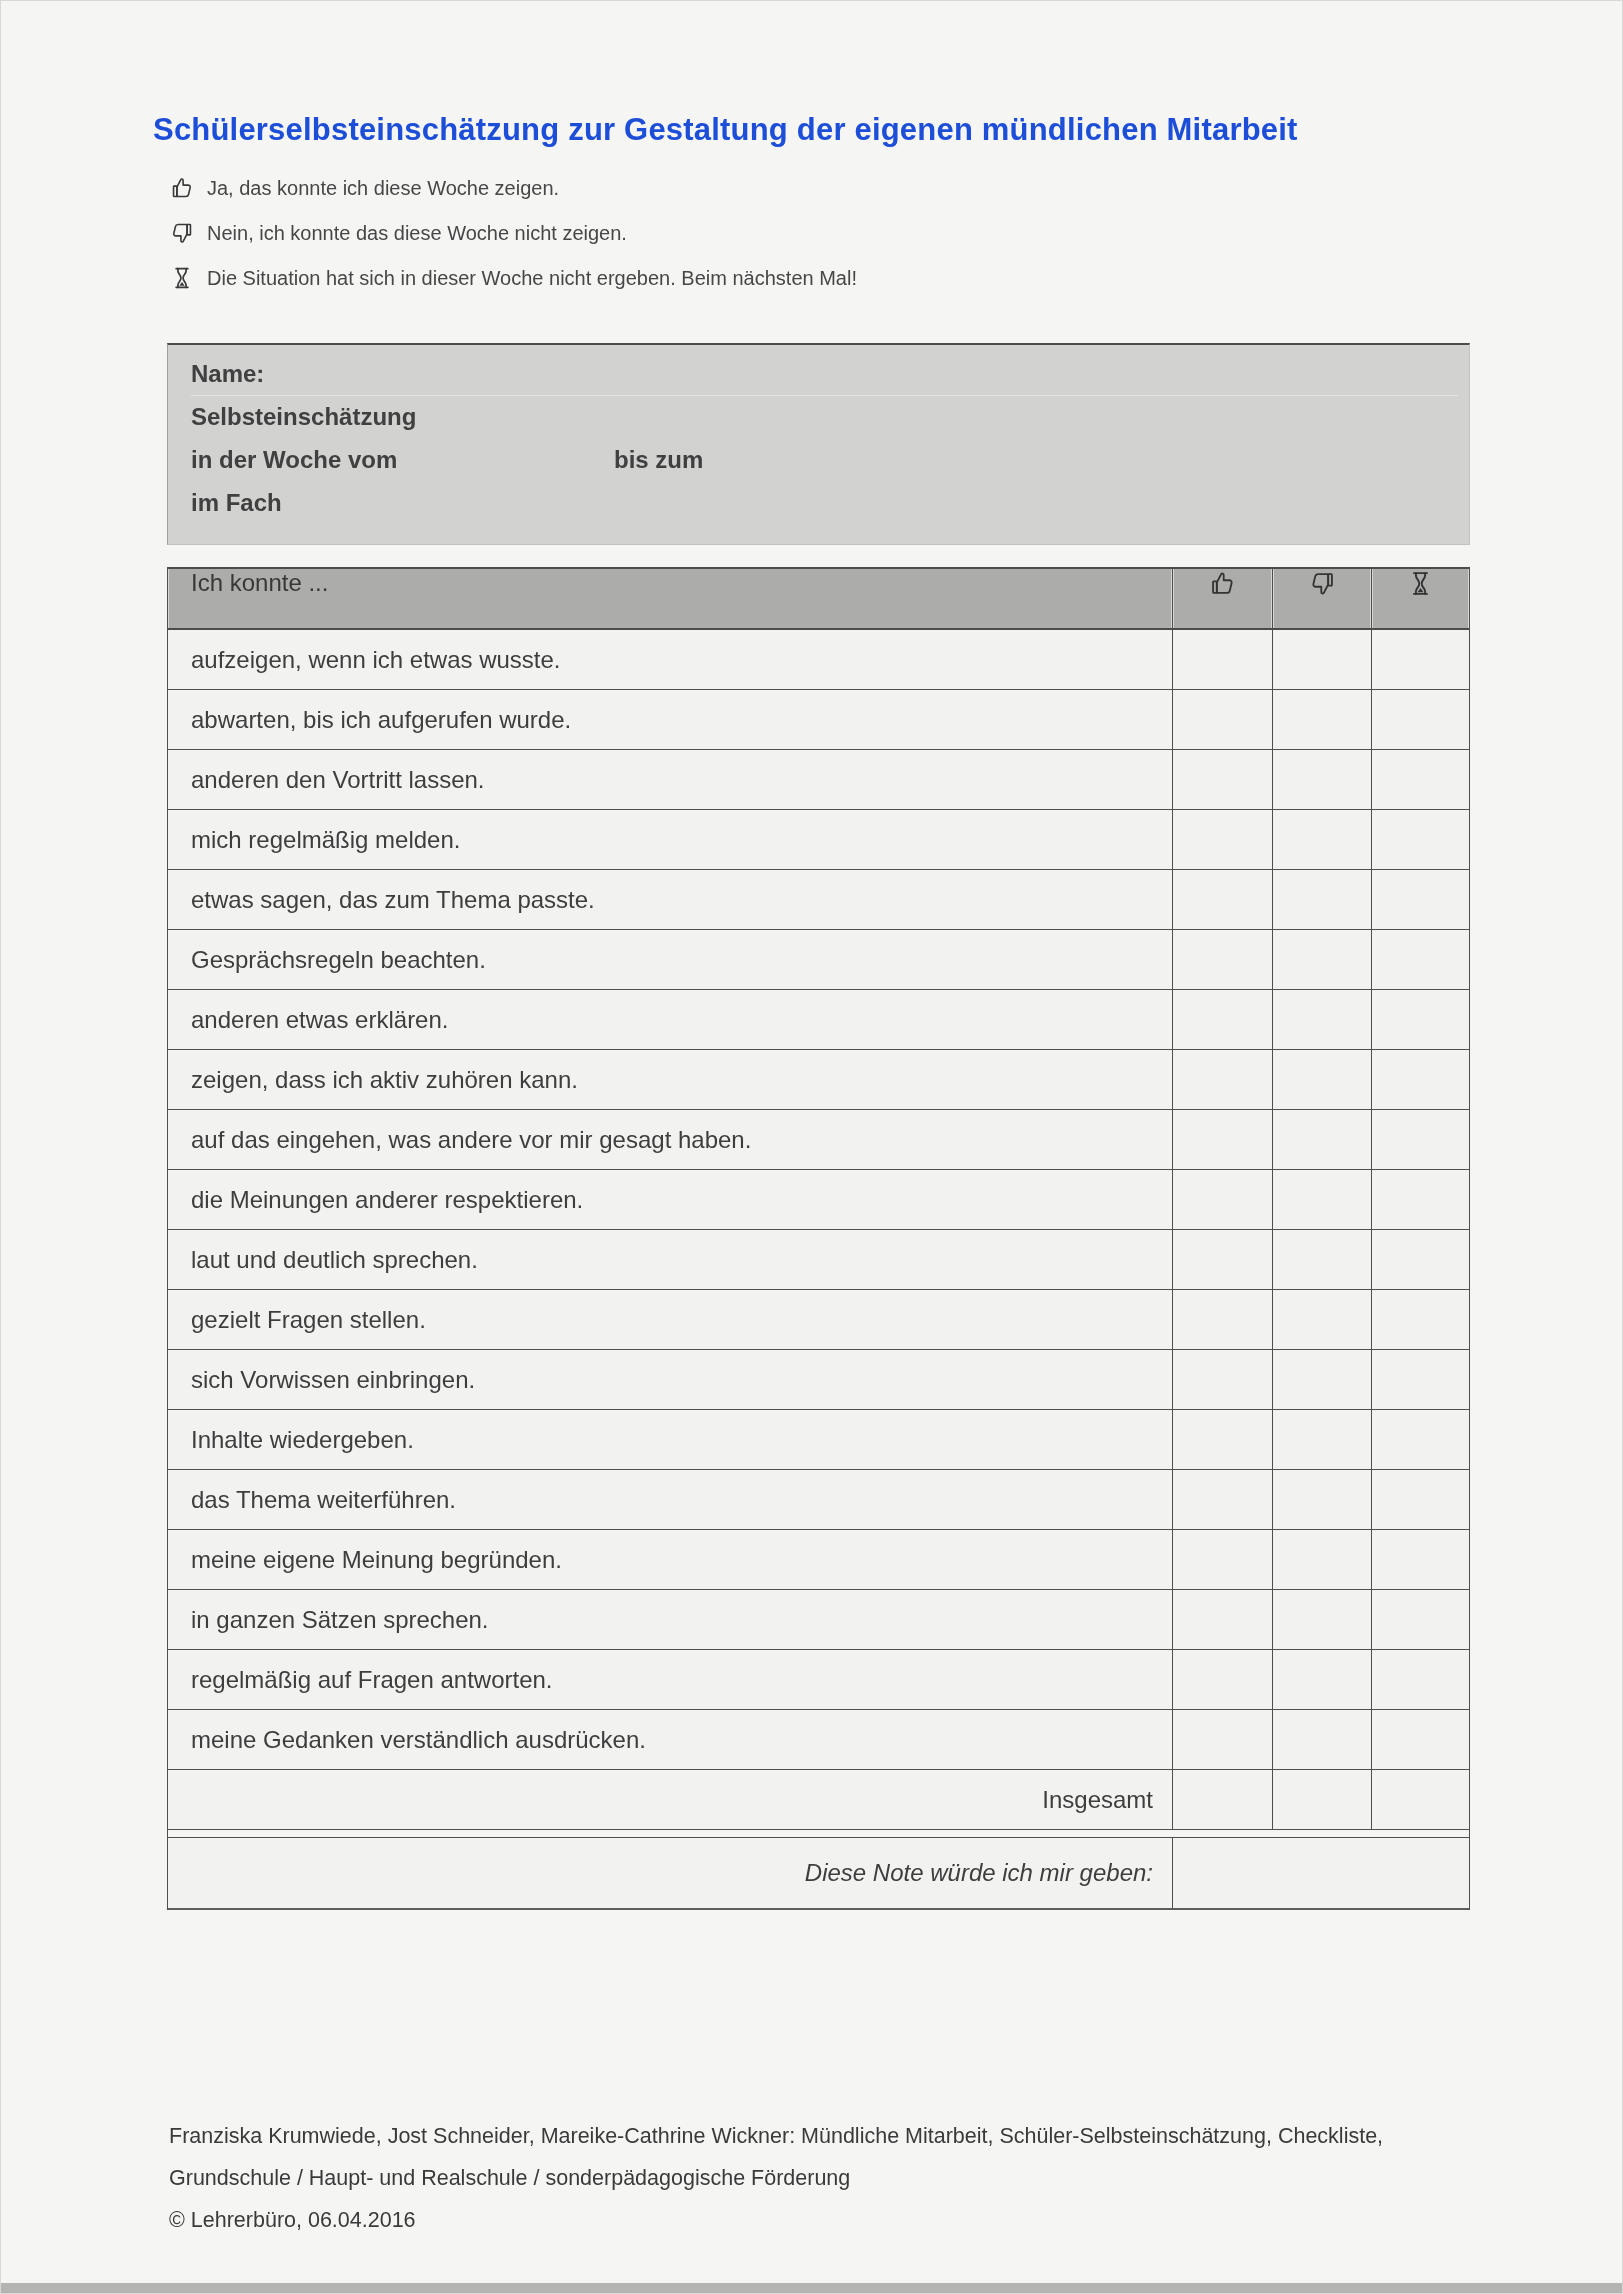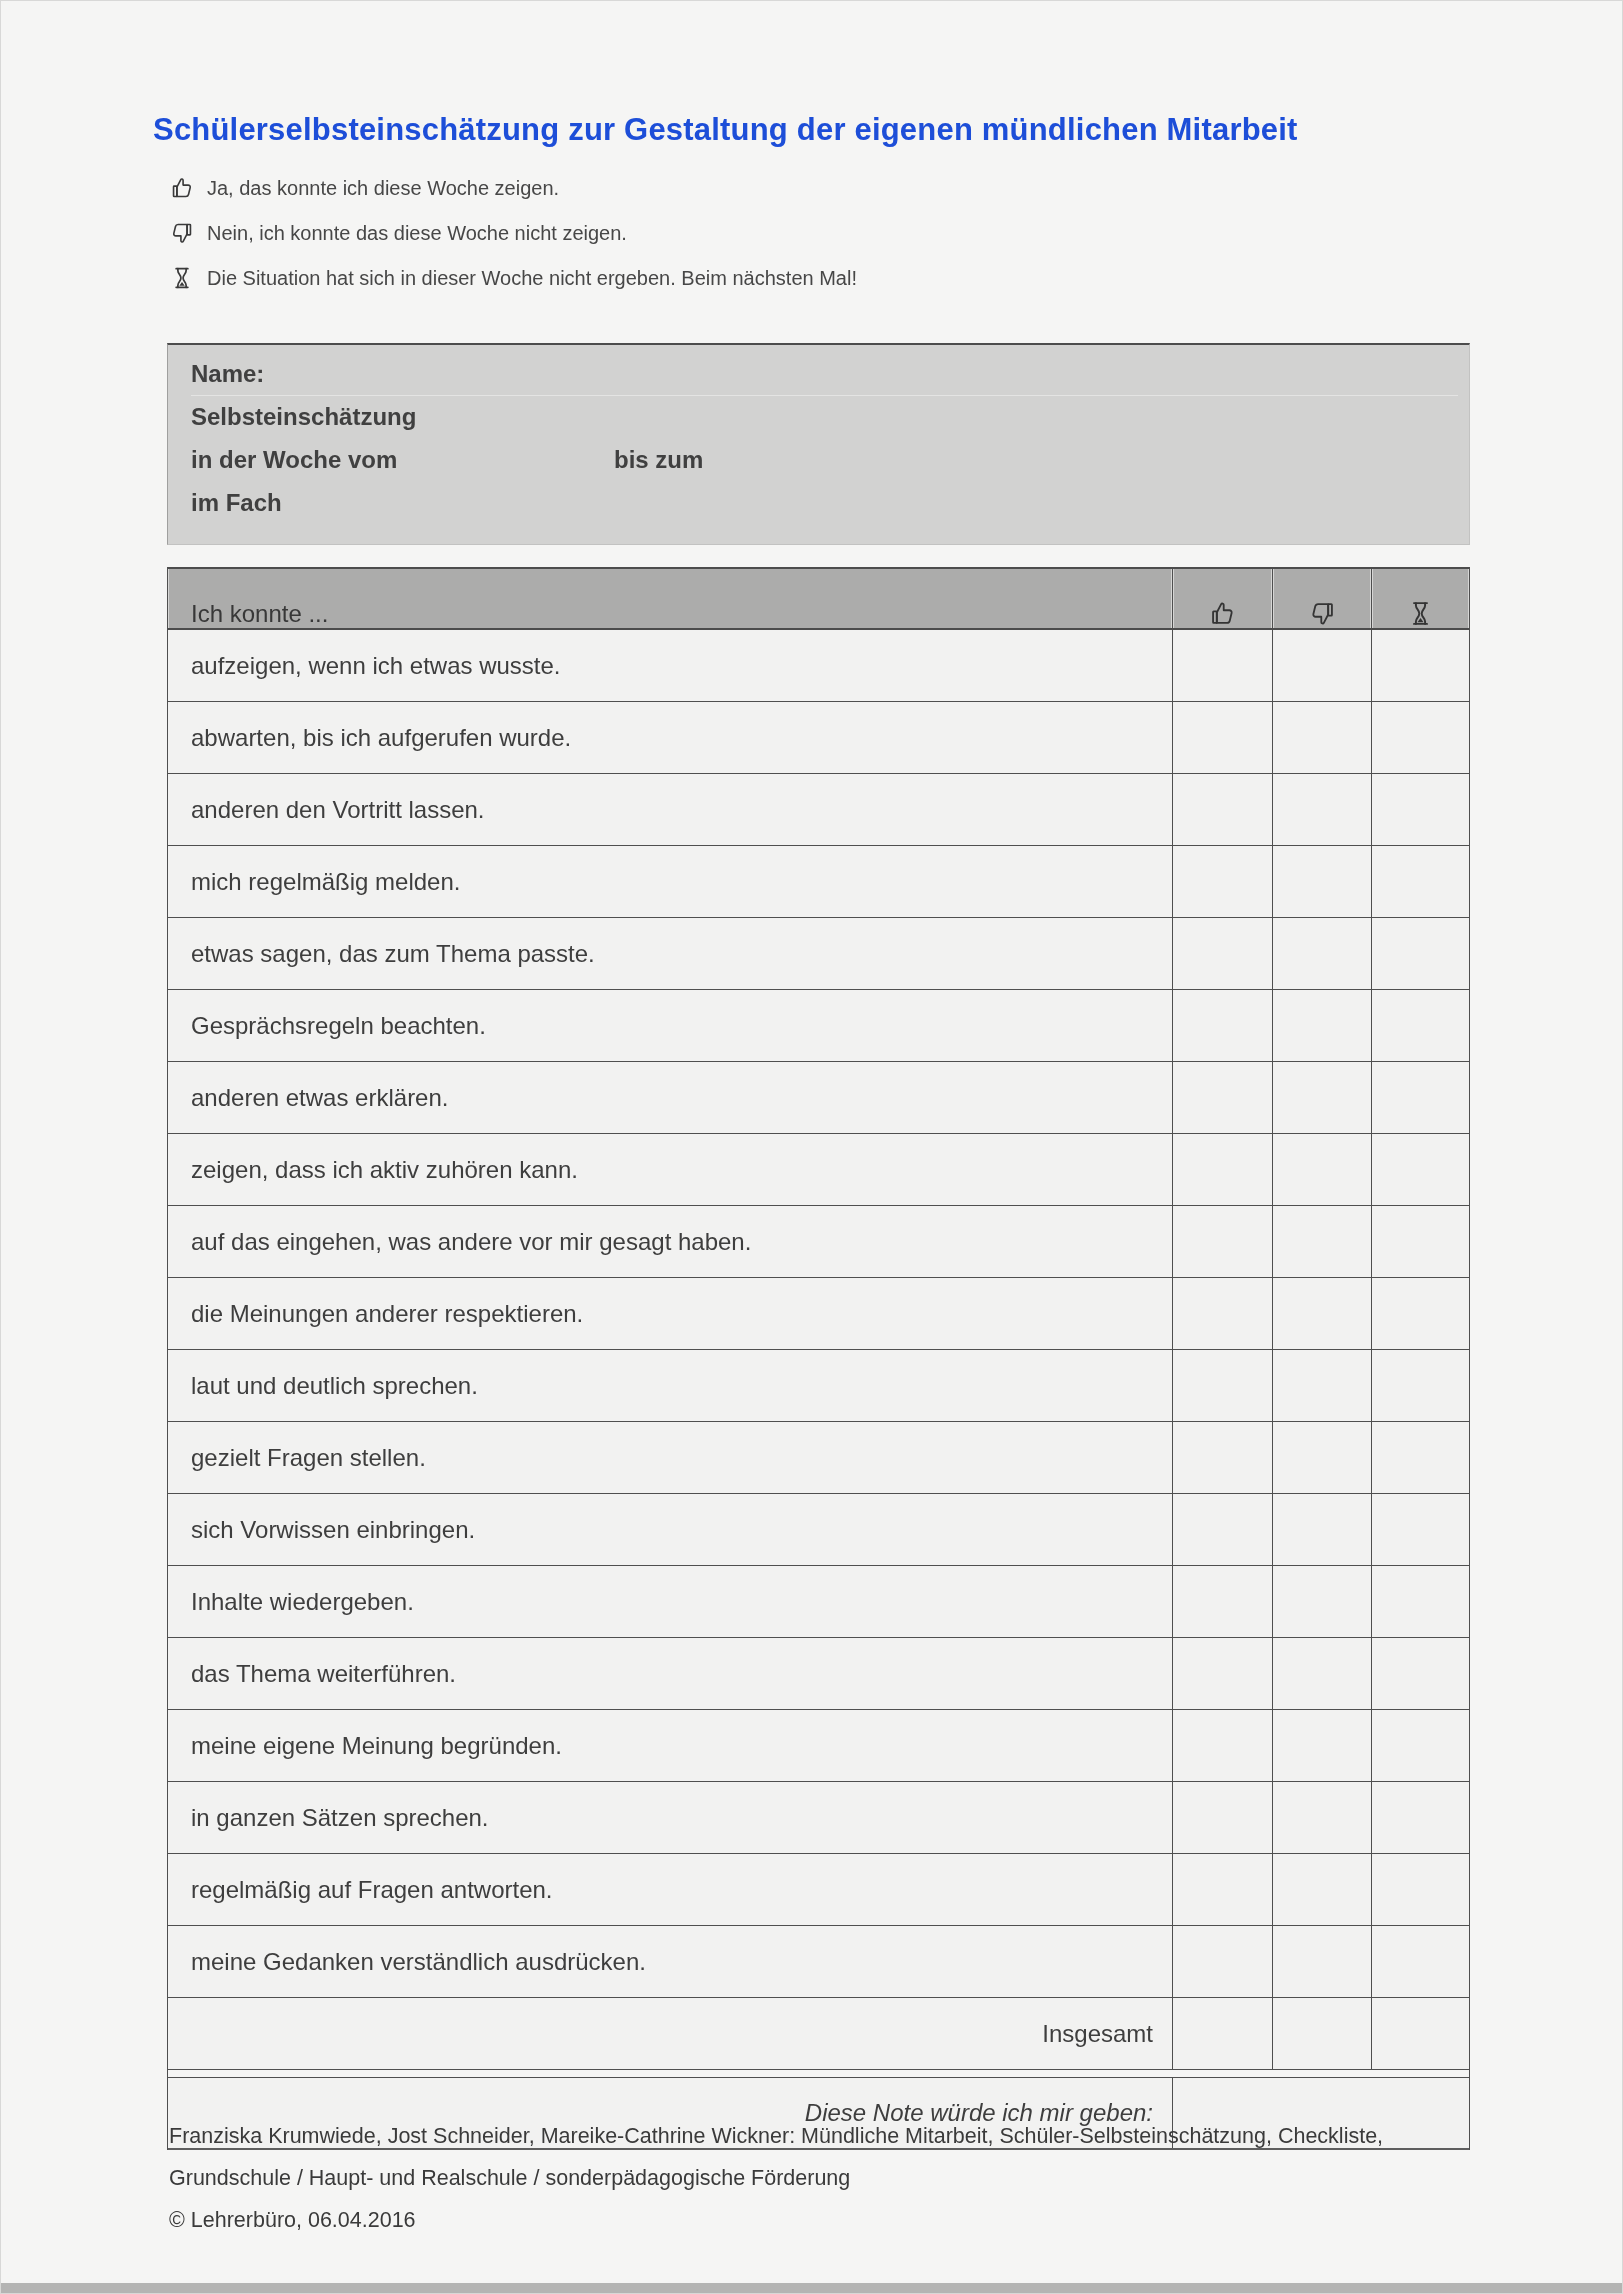--- a/index.html
+++ b/index.html
@@ -56,32 +56,32 @@
     border-right: 1.9px solid #4f4f4f;
   }
   .thead {
     display: flex; height: 63px;
     background: #acacab;
     border-top: 2.9px solid #4c4c4c;
     border-bottom: 2.9px solid #4c4c4c;
     color: #383838;
   }
   .hcell {
-    display: flex; align-items: flex-end;
+    display: flex; align-items: flex-start;
     border-right: 1.9px solid #4f4f4f;
     box-shadow: inset 11.5px 0 0 -10.5px rgba(255,255,255,0.5),
                 inset -11.5px 0 0 -10.5px rgba(255,255,255,0.5);
   }
   .hcell.main { flex: 0 0 1005px; padding-left: 23px; font-size: 24px; }
   .hcell.mark { flex: 0 0 100px; justify-content: center; }
   .hcell.mark2 { flex: 0 0 99px; justify-content: center; }
   .hcell.last { flex: 1 1 auto; border-right: none; }
 
   .row {
-    display: flex; height: 72px;
+    display: flex; height: 60px;
     background: #f2f2f1;
     border-bottom: 1.9px solid #4f4f4f;
   }
   .cell { border-right: 1.9px solid #4f4f4f; }
   .cell.main {
     flex: 0 0 1005px; display: flex; align-items: center;
     padding-left: 23px; font-size: 24px; color: #3e3e3e;
   }
   .cell.main.right { justify-content: flex-end; padding-right: 19px; }
   .cell.mark { flex: 0 0 100px; }

